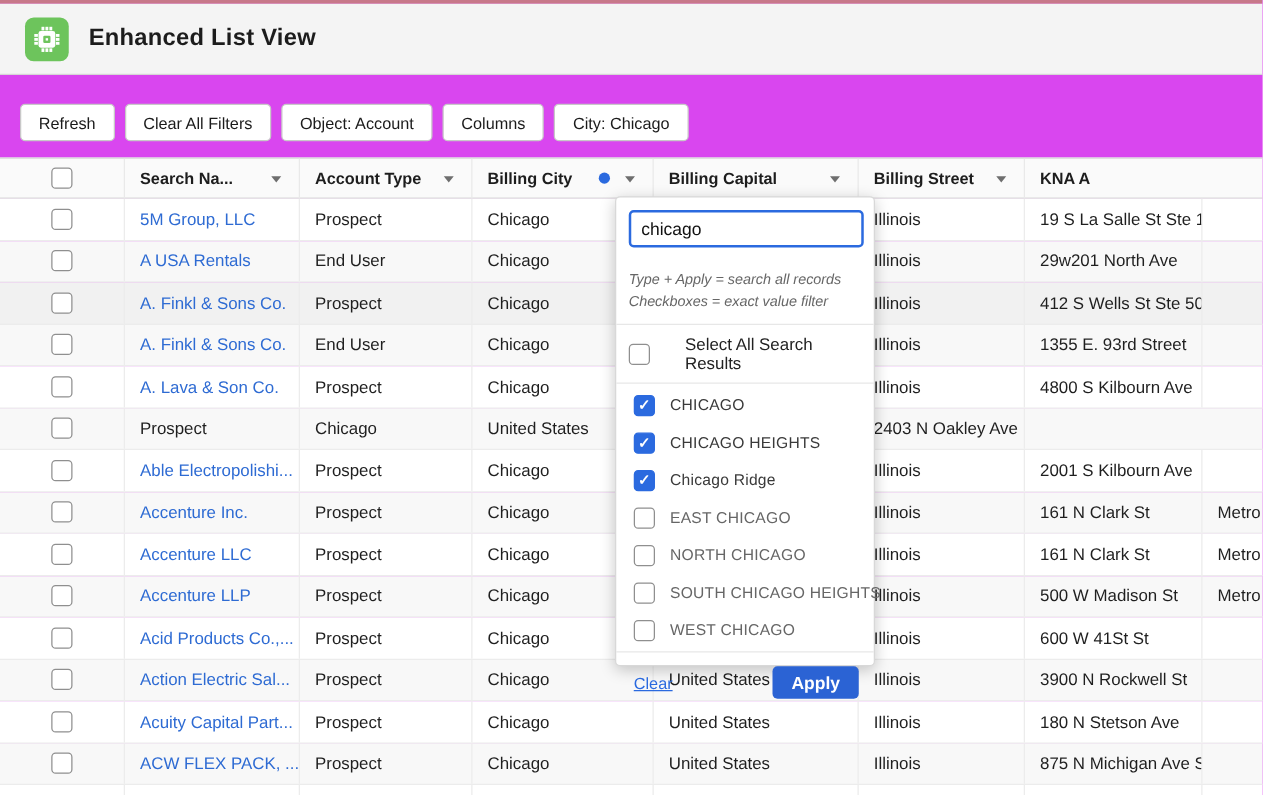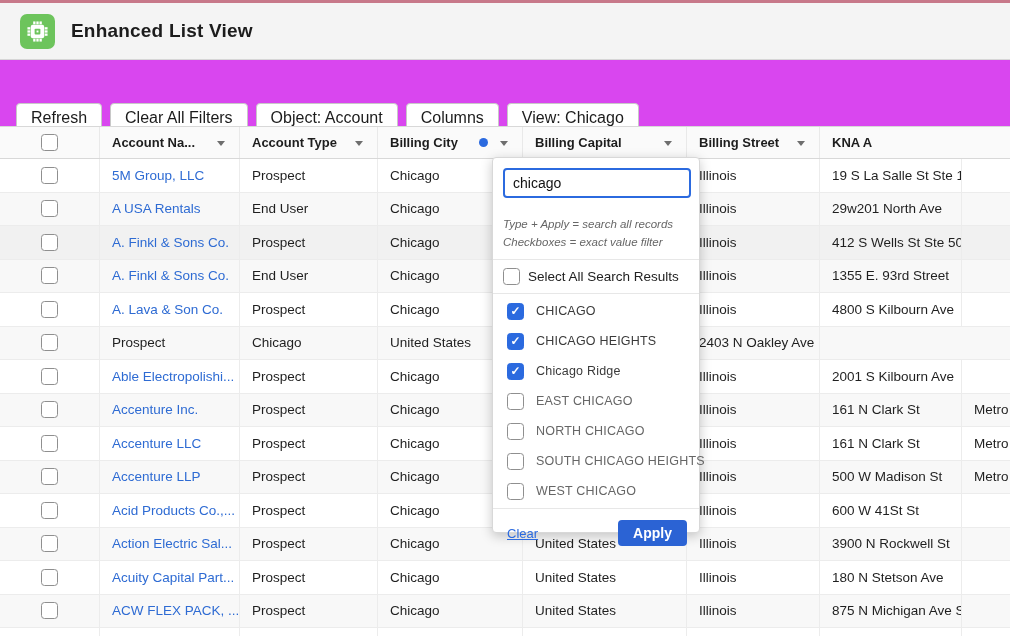--- a/index.html
+++ b/index.html
@@ -15,23 +15,23 @@
     position:absolute;left:0;top:3px;width:1010px;height:57px;
     background:#f4f4f4;border-bottom:1px solid #d6d6d6;
     display:flex;align-items:center;box-sizing:border-box;padding-left:20px;
   }
   .app-icon{width:35px;height:35px;border-radius:7px;background:#6dc45c;
     display:flex;align-items:center;justify-content:center;flex:0 0 auto;}
   .app-title{margin-left:16px;font-size:19px;font-weight:600;color:#1c1c1c;letter-spacing:.2px;}
   
   .toolbar{position:absolute;left:16px;top:83px;display:flex;gap:8px;}
   .tb-btn{
-    font-family:"Liberation Sans",sans-serif;font-size:16px;color:#1b1b1b;
+    font-family:"Liberation Sans",sans-serif;font-size:13px;color:#1b1b1b;
     background:#fff;border:1px solid #c8c8c8;border-radius:4px;height:30px;
-    padding:0 14px;cursor:pointer;white-space:nowrap;margin-top:20px;
+    padding:0 14px;cursor:pointer;white-space:nowrap;
   }
   
   .table{position:absolute;left:0;top:126px;width:1082px;}
   .thead,.row{
     display:grid;
     grid-template-columns:100px 140px 138px 145px 164px 133px 142px 120px;
   }
   .thead{
     height:33px;background:#fafafa;
     border-top:1px solid #d8d8d8;border-bottom:1px solid #d8d8d8;box-sizing:border-box;
@@ -73,21 +73,21 @@
     box-shadow:0 3px 12px rgba(0,0,0,.22);padding:10px 0 0 0;
   }
   .search-input{
     width:188px;height:30px;box-sizing:border-box;margin:0 10px;display:block;
     border:2px solid #2b6adf;border-radius:4px;padding:0 8px;
     font-family:"Liberation Sans",sans-serif;font-size:14px;color:#111;outline:none;
     caret-color:#111;
   }
   .hints{margin:17px 10px 8px 10px;font-size:11.5px;font-style:italic;color:#666;line-height:18px;}
   .divider{border-top:1px solid #e7e7e7;height:0;margin:0;}
-  .selectall-row{display:flex;align-items:center;gap:8px;padding:8px 10px;cursor:pointer;}
+  .selectall-row{display:flex;align-items:center;gap:28px;padding:8px 10px;cursor:pointer;}
   .selectall-row .lbl{font-size:13.5px;color:#222;}
   .options{padding:2px 0;}
   .opt{display:flex;align-items:center;gap:12px;height:30px;padding:0 10px 0 14px;cursor:pointer;}
   .opt .lbl{font-size:12.5px;color:#666;letter-spacing:.2px;white-space:nowrap;}
   .opt.checked .lbl{color:#3a3a3a;}
   .popup-footer{display:flex;align-items:center;justify-content:space-between;padding:11px 12px 0 14px;}
   .clear-link{font-size:13px;color:#2b6adf;text-decoration:underline;cursor:pointer;text-align:right;}
   .apply-btn{
     font-family:"Liberation Sans",sans-serif;font-size:14px;font-weight:600;color:#fff;
     background:#2b63d4;border:none;border-radius:4px;height:26px;padding:0 15px;cursor:pointer;
@@ -123,30 +123,30 @@
       </svg>
     </div>
     <div class="app-title">Enhanced List View</div>
   </div>
 
   <div class="toolbar" id="toolbar">
       <button class="tb-btn">Refresh</button>
       <button class="tb-btn">Clear All Filters</button>
       <button class="tb-btn">Object: Account</button>
       <button class="tb-btn">Columns</button>
-      <button class="tb-btn">View: Chicago</button>
+      <button class="tb-btn">City: Chicago</button>
     </div>
 
   <div class="table">
     <div class="thead" id="thead">
         <div class="th cb-col">
           <span class="cb"></span>
         </div>
         <div class="th">
-          <span>Account Na...</span>
+          <span>Search Na...</span>
           <span class="sort-caret"></span>
         </div>
         <div class="th">
           <span>Account Type</span>
           <span class="sort-caret"></span>
         </div>
         <div class="th">
           <span>Billing City</span>
           <span class="filter-dot" style="background: rgb(43, 106, 223);"></span>
           <span class="sort-caret"></span>

